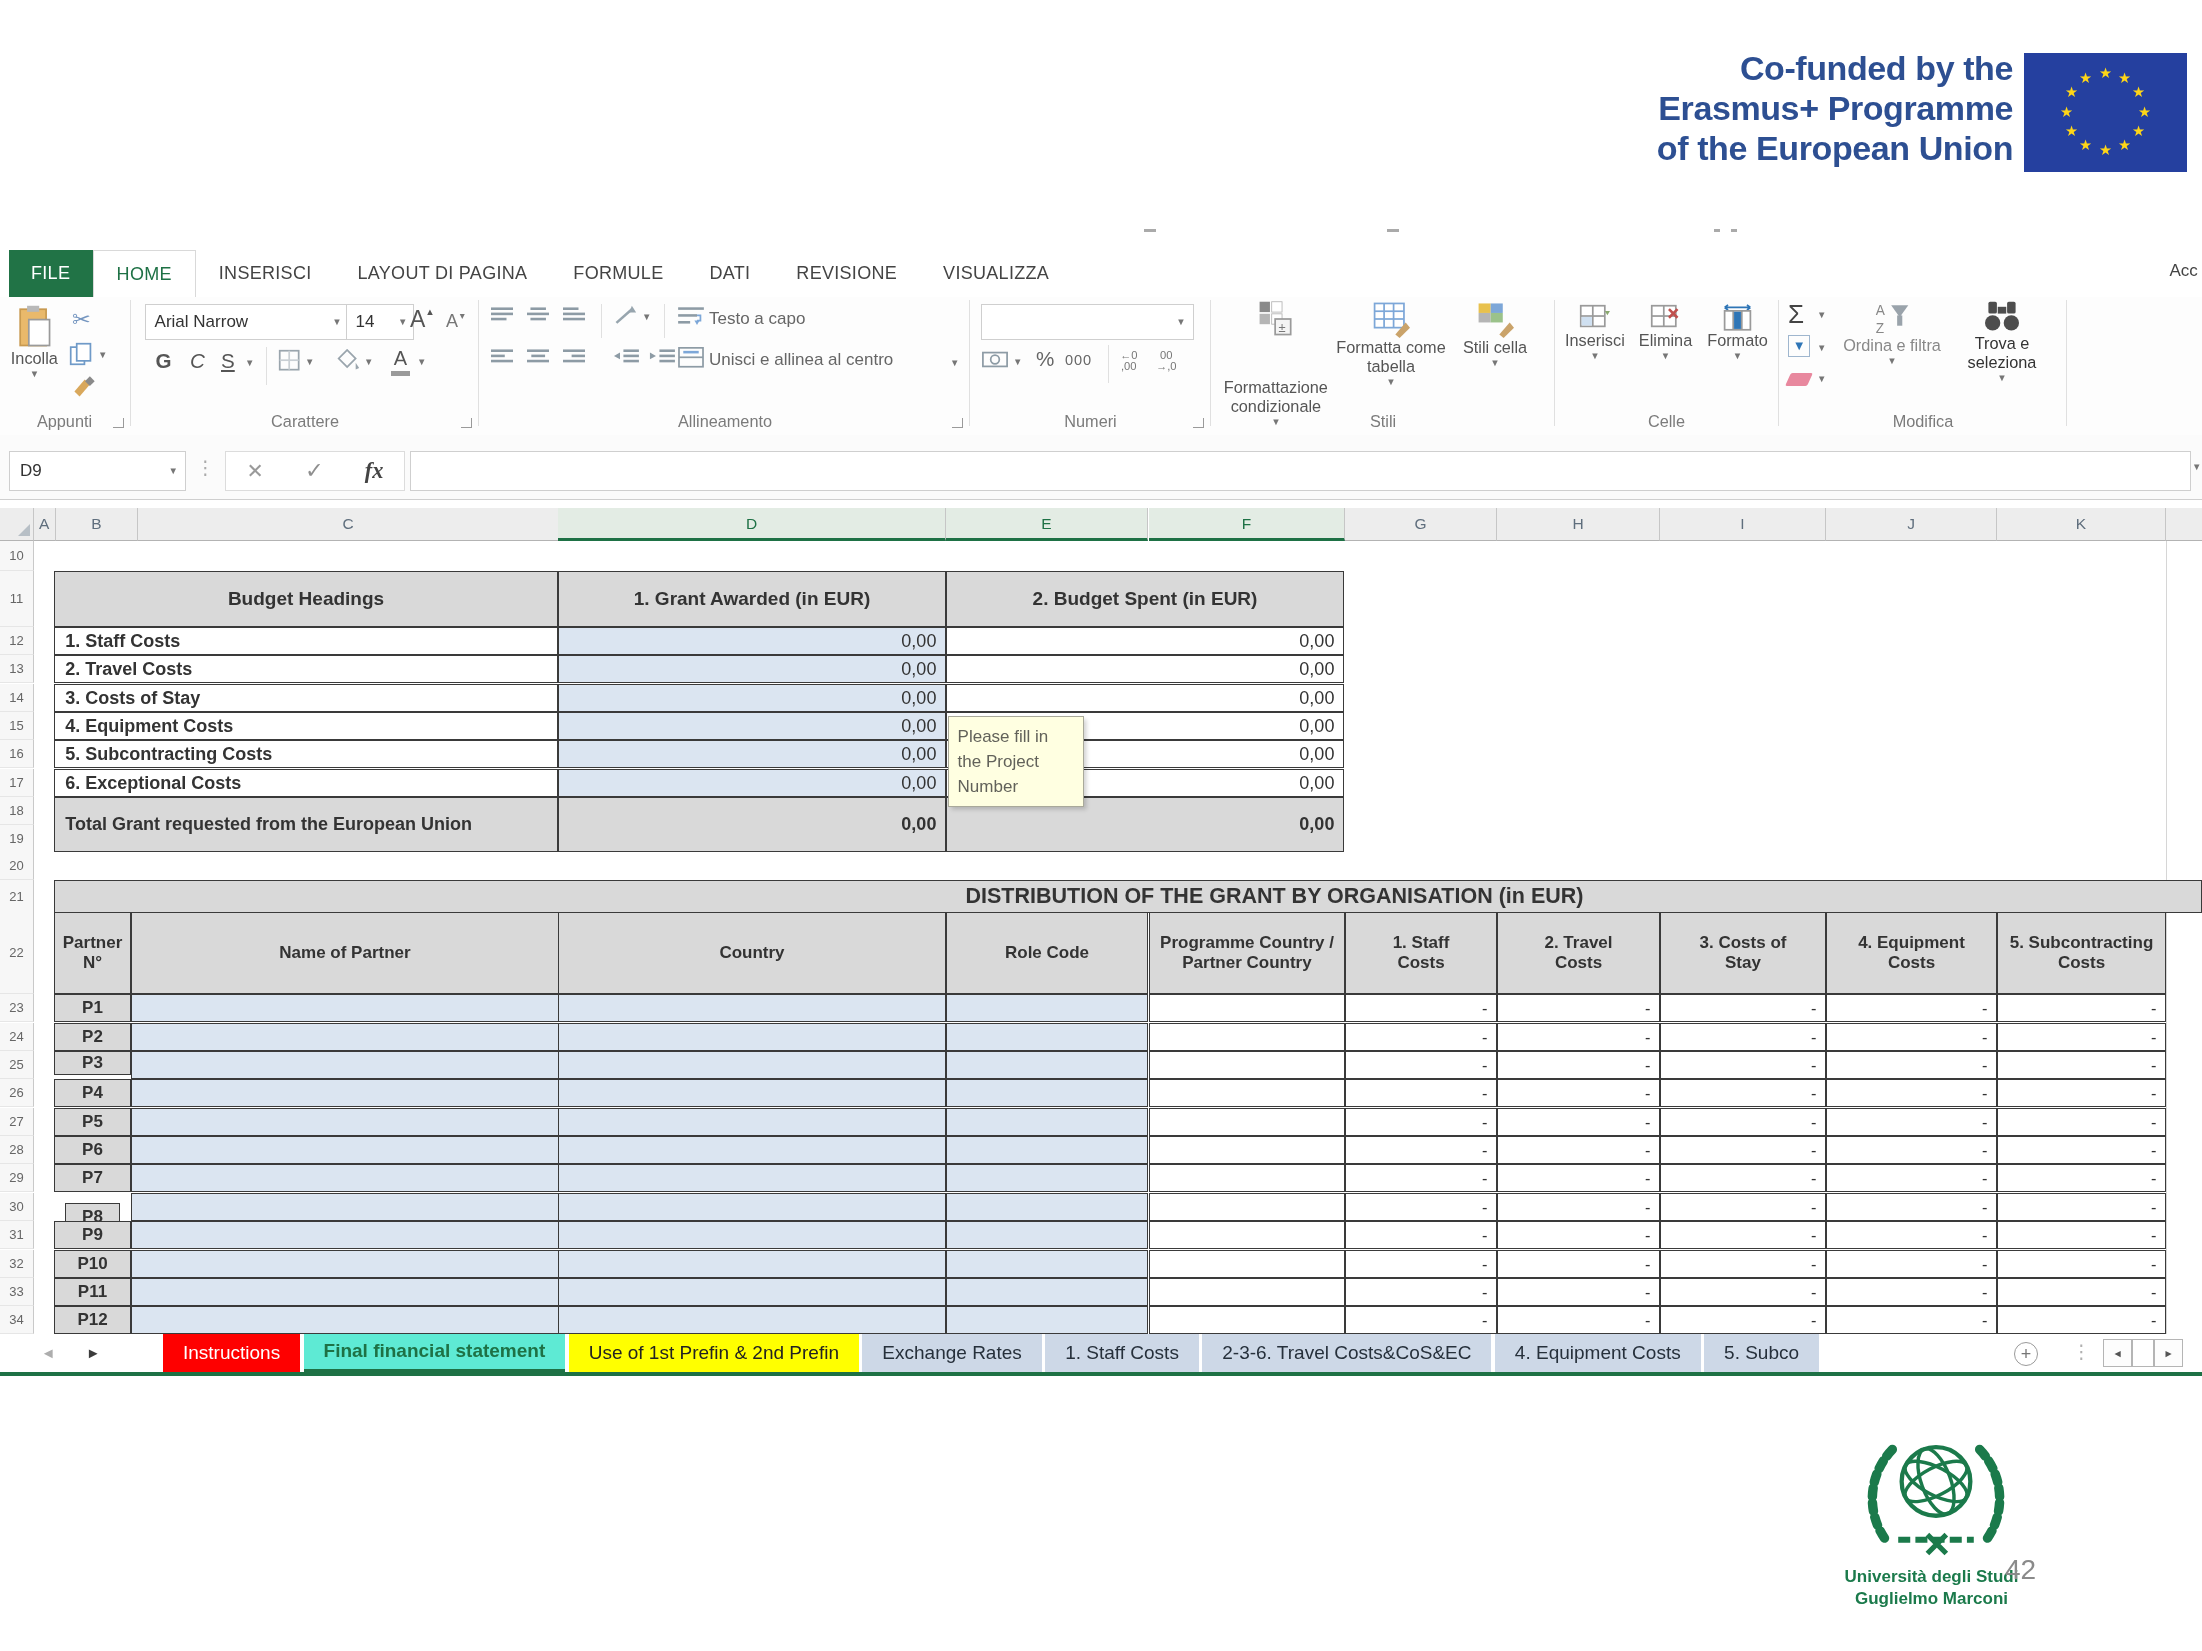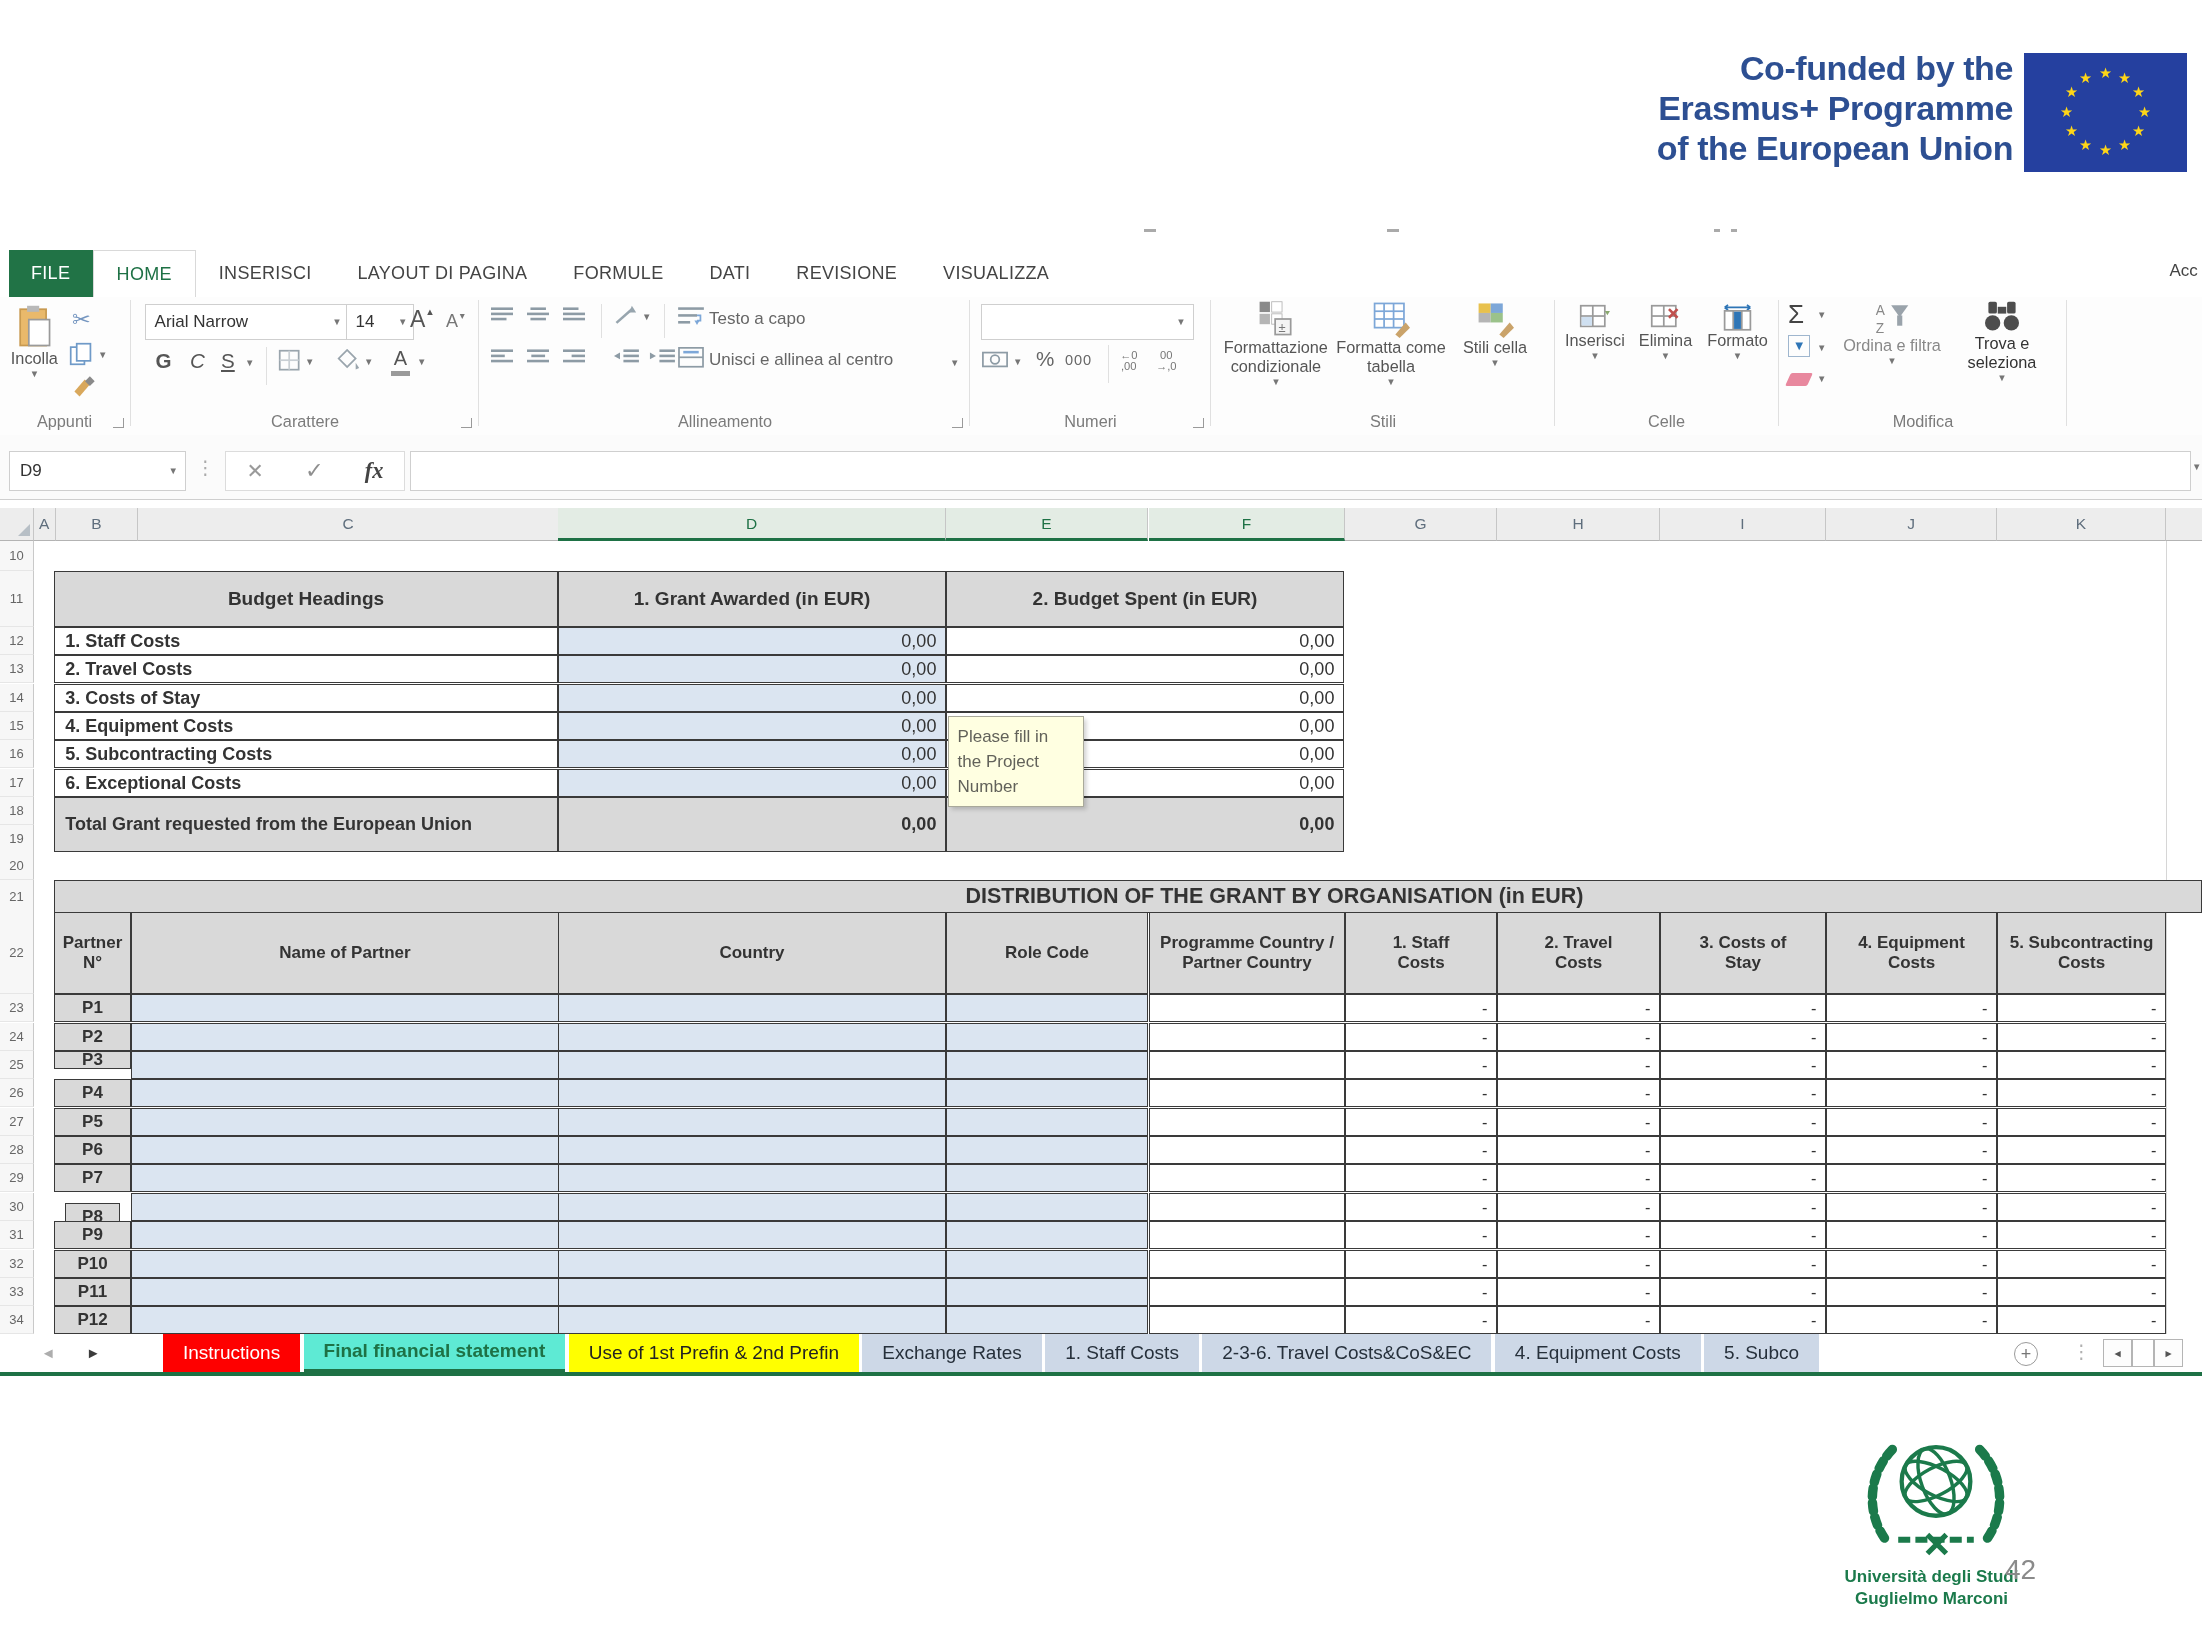--- a/index.html
+++ b/index.html
@@ -320,21 +320,21 @@
   <div class="grp" style="left:1213px;width:340px;">
     <div class="abs" style="left:6.9px;top:3.4px;width:112px;text-align:center;">
       <svg width="40" height="38" style="margin:0 auto;" viewBox="0 0 46 44">
         <rect x="4" y="2" width="12" height="12" fill="#8a8a8a"></rect>
           <rect x="18" y="2" width="12" height="12" fill="#fff" stroke="#b5b5b5"></rect>
           <rect x="4" y="16" width="12" height="12" fill="#b5b5b5"></rect>
           <rect x="18" y="16" width="12" height="12" fill="#fff" stroke="#b5b5b5"></rect>
         <rect x="22" y="22" width="18" height="18" fill="#f4f4f4" stroke="#9a9a9a" stroke-width="2"></rect>
           <text x="26" y="37" font-size="15" fill="#777">±</text>
       </svg>
-      <div class="btn-label" style="width:112px;">Formattazione condizionale</div>
+      <div class="btn-label" style="width:112px;margin-top:40px;">Formattazione condizionale</div>
       <div class="dd">▼</div>
     </div>
     <div class="abs" style="left:122px;top:3.4px;width:112px;text-align:center;">
       <svg width="40" height="38" style="margin:0 auto;" viewBox="0 0 46 44">
         <g stroke="#7da7d8" stroke-width="2" fill="#fff">
             <rect x="4" y="4" width="34" height="28"></rect>
             <line x1="4" y1="13" x2="38" y2="13"></line>
             <line x1="4" y1="22" x2="38" y2="22"></line>
             <line x1="15" y1="4" x2="15" y2="32"></line>
             <line x1="26" y1="4" x2="26" y2="32"></line>
@@ -551,21 +551,21 @@
     <div class="cell hdr gray" style="left: 54px; top: 515px; width: 77px; height: 28px; font-size: 17px;">P2</div>
     <div class="cell blue" style="left: 131px; top: 515px; width: 428px; height: 28px;"></div>
     <div class="cell blue" style="left: 558px; top: 515px; width: 388px; height: 28px;"></div>
     <div class="cell blue" style="left: 946px; top: 515px; width: 202px; height: 28px;"></div>
     <div class="cell " style="left: 1149px; top: 515px; width: 196px; height: 28px;"></div>
     <div class="cell val" style="left: 1345px; top: 515px; width: 152px; height: 28px; font-size: 16.3px;">-</div>
     <div class="cell val" style="left: 1497px; top: 515px; width: 163px; height: 28px; font-size: 16.3px;">-</div>
     <div class="cell val" style="left: 1660px; top: 515px; width: 166px; height: 28px; font-size: 16.3px;">-</div>
     <div class="cell val" style="left: 1826px; top: 515px; width: 171px; height: 28px; font-size: 16.3px;">-</div>
     <div class="cell val" style="left: 1997px; top: 515px; width: 169px; height: 28px; font-size: 16.3px;">-</div>
-    <div class="cell hdr gray" style="left: 54px; top: 543px; width: 77px; height: 18px; font-size: 17px;">P3</div>
+    <div class="cell hdr gray" style="left: 54px; top: 543px; width: 77px; height: 24px; font-size: 17px;">P3</div>
     <div class="cell blue" style="left: 131px; top: 543px; width: 428px; height: 28px;"></div>
     <div class="cell blue" style="left: 558px; top: 543px; width: 388px; height: 28px;"></div>
     <div class="cell blue" style="left: 946px; top: 543px; width: 202px; height: 28px;"></div>
     <div class="cell " style="left: 1149px; top: 543px; width: 196px; height: 28px;"></div>
     <div class="cell val" style="left: 1345px; top: 543px; width: 152px; height: 28px; font-size: 16.3px;">-</div>
     <div class="cell val" style="left: 1497px; top: 543px; width: 163px; height: 28px; font-size: 16.3px;">-</div>
     <div class="cell val" style="left: 1660px; top: 543px; width: 166px; height: 28px; font-size: 16.3px;">-</div>
     <div class="cell val" style="left: 1826px; top: 543px; width: 171px; height: 28px; font-size: 16.3px;">-</div>
     <div class="cell val" style="left: 1997px; top: 543px; width: 169px; height: 28px; font-size: 16.3px;">-</div>
     <div class="cell hdr gray" style="left: 54px; top: 571px; width: 77px; height: 28px; font-size: 17px;">P4</div>

